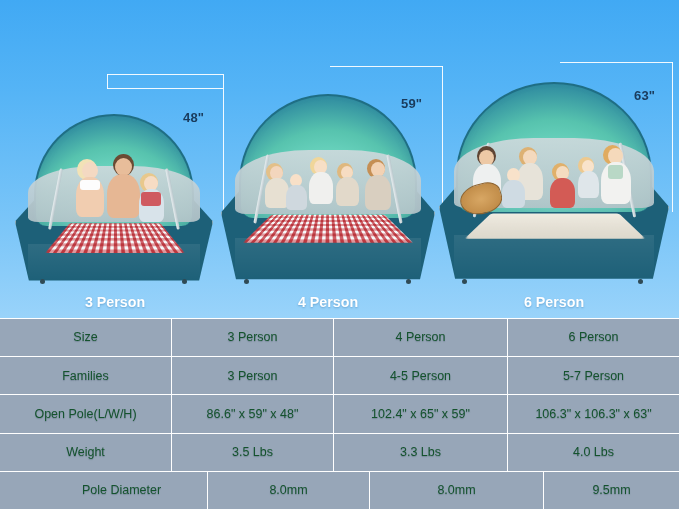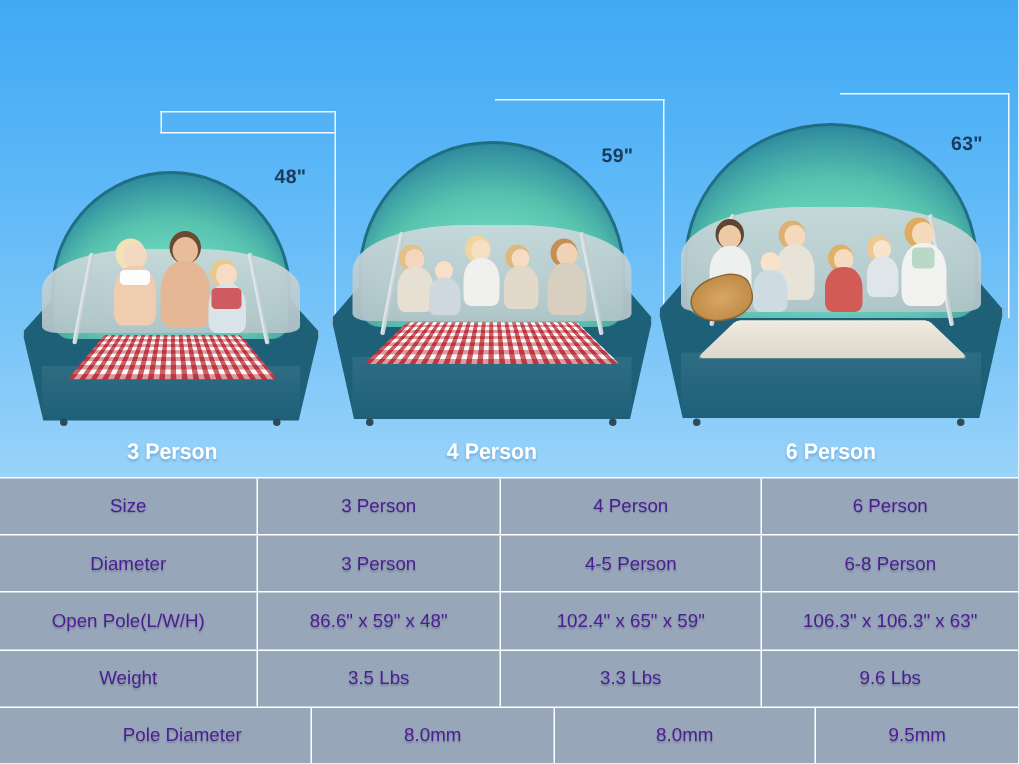--- a/index.html
+++ b/index.html
@@ -129,21 +129,21 @@
     border-top:1px solid #ffffff;
   }
   .spec-row {
     flex:1 1 0;
     display:flex;
     border-bottom:1px solid #ffffff;
   }
   .spec-row:last-child { border-bottom:none;margin-left:36px; }
   .spec-cell {
     display:flex; align-items:center; justify-content:center;
-    color:#4c1d95;
+    color:#14532d;
     font-size:12.5px;
     text-align:right;
     border-right:1px solid #ffffff;
     text-shadow:0 1px 1px rgba(60,80,100,.35);
     padding:0 0;
     line-height:1.15;
   }
   .spec-cell:last-child { border-right:none; }
   .col-label { flex:0 0 172px; }
   .col-a { flex:0 0 162px; }
@@ -319,38 +319,38 @@
   <div id="spec-table">
 
     <div class="spec-row">
       <div class="spec-cell col-label">Size</div>
       <div class="spec-cell col-a">3 Person</div>
       <div class="spec-cell col-b">4 Person</div>
       <div class="spec-cell col-c">6 Person</div>
     </div>
 
     <div class="spec-row">
-      <div class="spec-cell col-label">Diameter</div>
+      <div class="spec-cell col-label">Families</div>
       <div class="spec-cell col-a">3 Person</div>
       <div class="spec-cell col-b">4-5 Person</div>
-      <div class="spec-cell col-c">6-8 Person</div>
+      <div class="spec-cell col-c">5-7 Person</div>
     </div>
 
     <div class="spec-row">
       <div class="spec-cell col-label">Open Pole(L/W/H)</div>
       <div class="spec-cell col-a">86.6" x 59" x 48"</div>
       <div class="spec-cell col-b">102.4" x 65" x 59"</div>
       <div class="spec-cell col-c">106.3" x 106.3" x 63"</div>
     </div>
 
     <div class="spec-row">
       <div class="spec-cell col-label">Weight</div>
       <div class="spec-cell col-a">3.5 Lbs</div>
       <div class="spec-cell col-b">3.3 Lbs</div>
-      <div class="spec-cell col-c">9.6 Lbs</div>
+      <div class="spec-cell col-c">4.0 Lbs</div>
     </div>
 
     <div class="spec-row">
       <div class="spec-cell col-label">Pole Diameter</div>
       <div class="spec-cell col-a">8.0mm</div>
       <div class="spec-cell col-b">8.0mm</div>
       <div class="spec-cell col-c">9.5mm</div>
     </div>
 
   </div>

